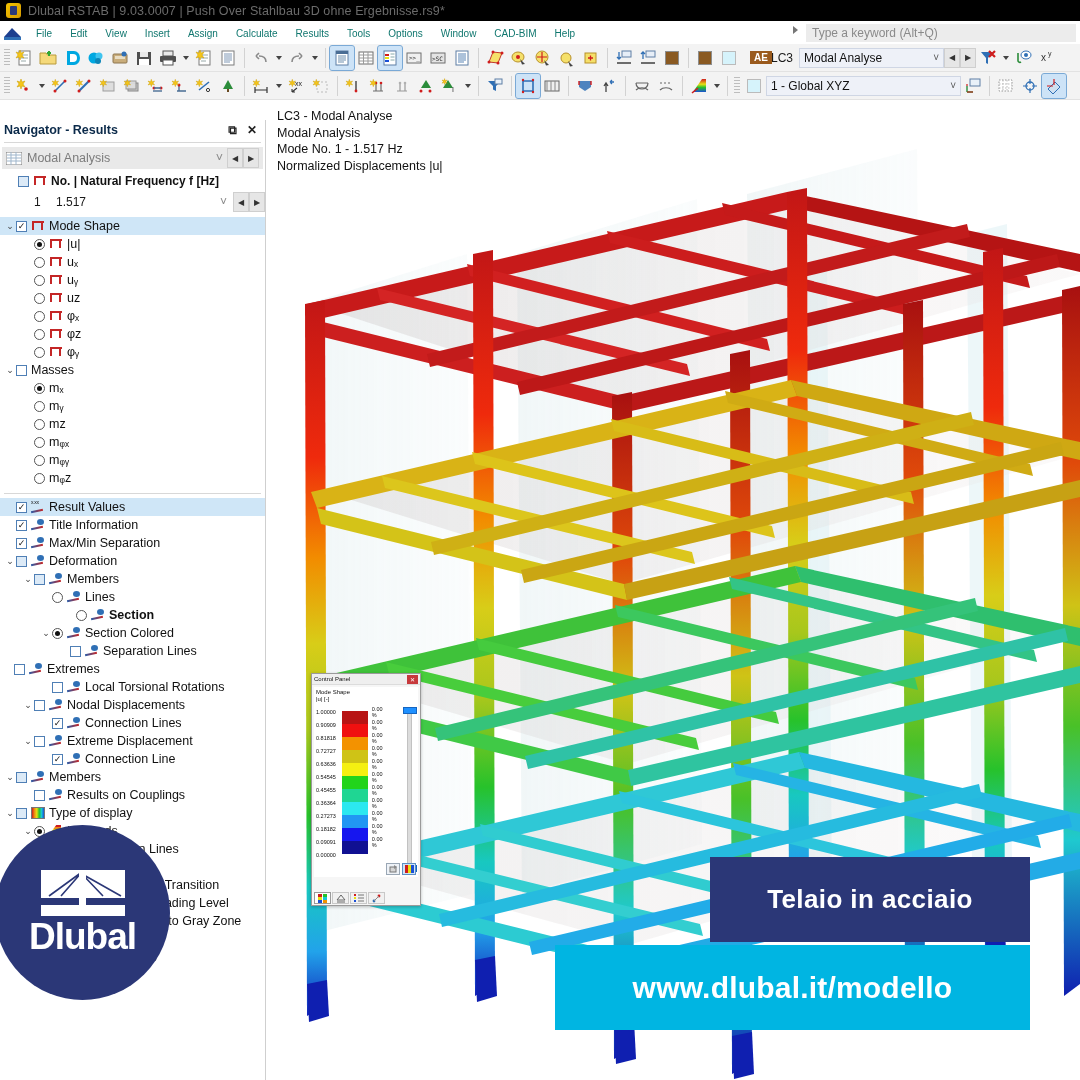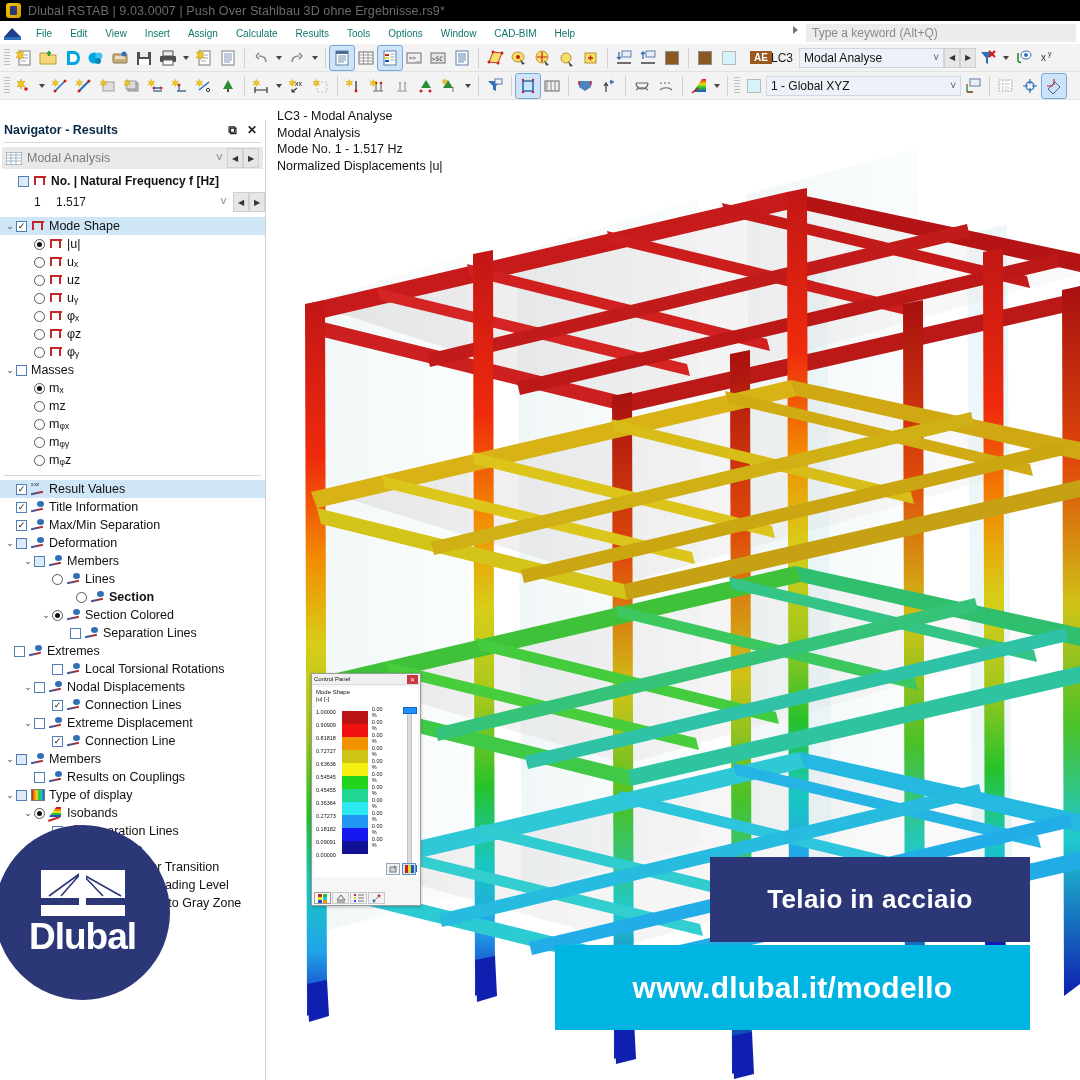--- a/index.html
+++ b/index.html
@@ -724,27 +724,27 @@
       <div class="row" style="padding-left: 22px;">
         <span class="exp"></span>
         <span class="rb"></span>
         <span class="micon ic-frame"></span>
         <span class="lbl">uₓ</span>
       </div>
       <div class="row" style="padding-left: 22px;">
         <span class="exp"></span>
         <span class="rb"></span>
         <span class="micon ic-frame"></span>
+        <span class="lbl">uᵧ</span>
+      </div>
+      <div class="row" style="padding-left: 22px;">
+        <span class="exp"></span>
+        <span class="rb"></span>
+        <span class="micon ic-frame"></span>
         <span class="lbl">uᴢ</span>
-      </div>
-      <div class="row" style="padding-left: 22px;">
-        <span class="exp"></span>
-        <span class="rb"></span>
-        <span class="micon ic-frame"></span>
-        <span class="lbl">uᵧ</span>
       </div>
       <div class="row" style="padding-left: 22px;">
         <span class="exp"></span>
         <span class="rb"></span>
         <span class="micon ic-frame"></span>
         <span class="lbl">φₓ</span>
       </div>
       <div class="row" style="padding-left: 22px;">
         <span class="exp"></span>
         <span class="rb"></span>
@@ -759,20 +759,25 @@
       </div>
       <div class="row" style="padding-left: 4px;">
         <span class="exp">⌄</span>
         <span class="cb"></span>
         <span class="lbl">Masses</span>
       </div>
       <div class="row" style="padding-left: 22px;">
         <span class="exp"></span>
         <span class="rb on"></span>
         <span class="lbl">mₓ</span>
+      </div>
+      <div class="row" style="padding-left: 22px;">
+        <span class="exp"></span>
+        <span class="rb"></span>
+        <span class="lbl">mᵧ</span>
       </div>
       <div class="row" style="padding-left: 22px;">
         <span class="exp"></span>
         <span class="rb"></span>
         <span class="lbl">mᴢ</span>
       </div>
       <div class="row" style="padding-left: 22px;">
         <span class="exp"></span>
         <span class="rb"></span>
         <span class="lbl">mᵩₓ</span>

